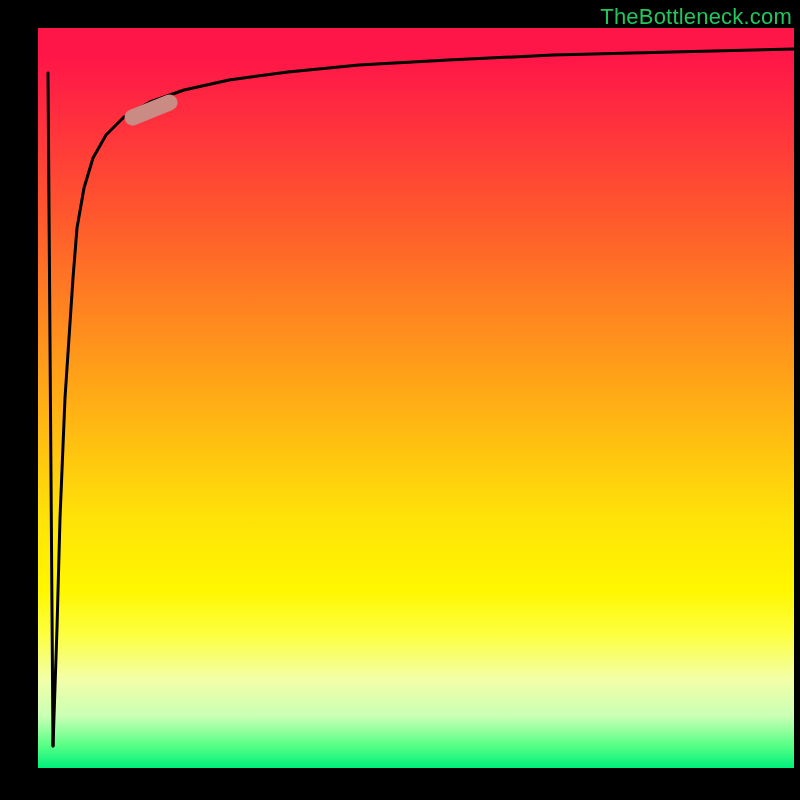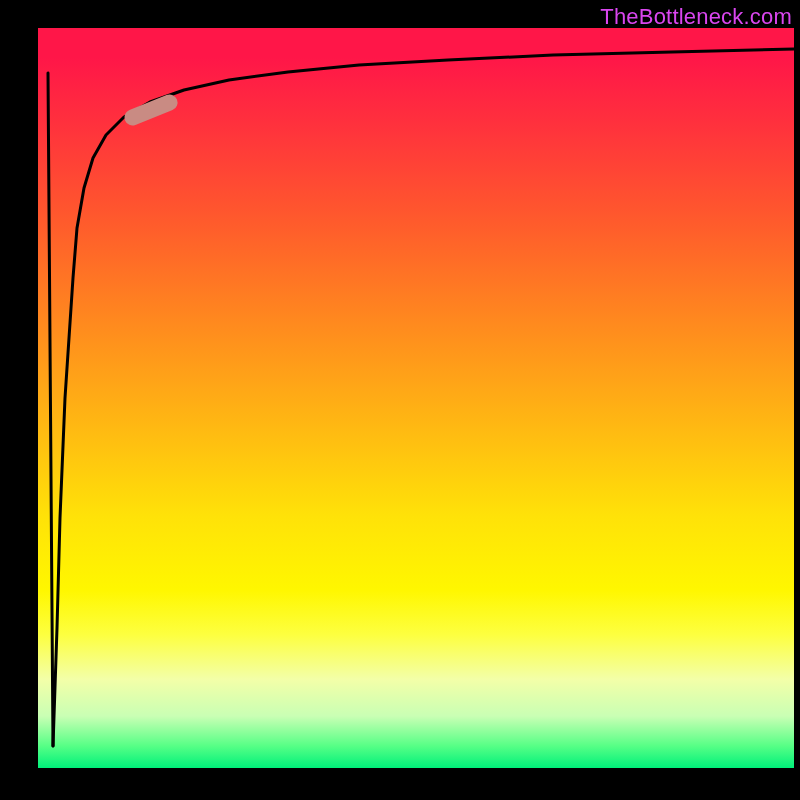--- a/index.html
+++ b/index.html
@@ -44,21 +44,21 @@
     top: 0;
     width: 756px;
     height: 740px;
   }
   .attribution {
     position: absolute;
     top: 4px;
     right: 8px;
     font-family: Arial, Helvetica, sans-serif;
     font-size: 22px;
-    color: #d946ef;
+    color: #22c55e;
     letter-spacing: 0.2px;
   }
 </style>
 </head>
 <body>
 
 <div class="frame">
   <div class="plot-area">
     <svg class="curve" viewBox="0 0 756 740" preserveAspectRatio="none">
       <path d="M 15 718

